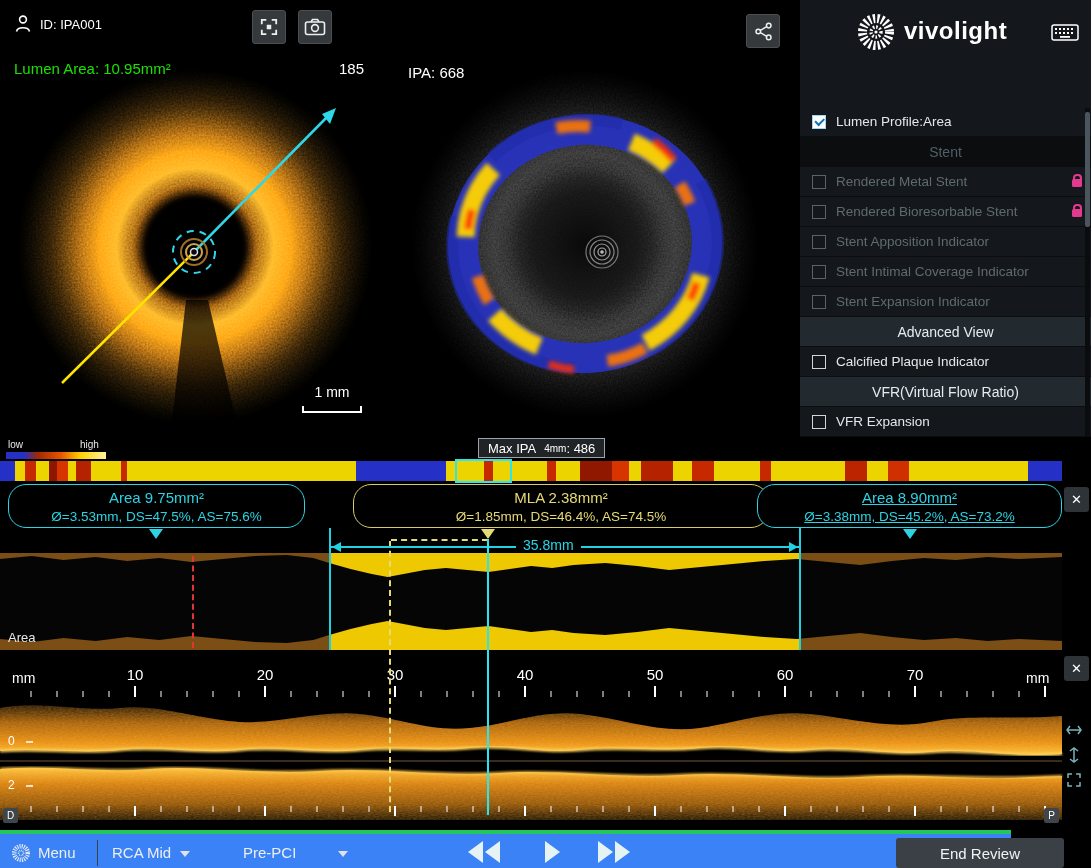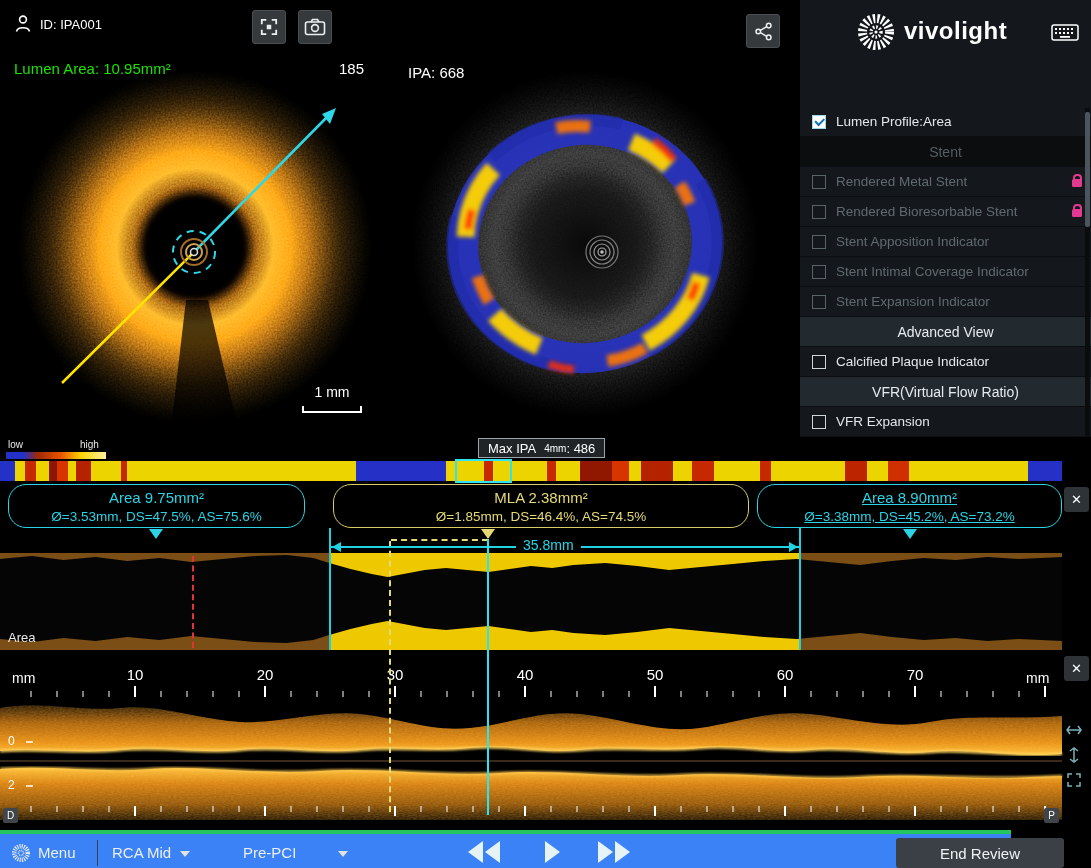--- a/index.html
+++ b/index.html
@@ -62,21 +62,21 @@
   #maxipa sub{font-size:10px;margin-left:8px;}
   #ipa-colorbar{position:absolute;left:0;top:24px;width:1062px;height:20px;background:#e8cf00;}
   #ipa-window{position:absolute;left:455px;top:22px;width:57px;height:24px;border:2px solid #2ee4f2;}
 
   
   .meas-box{position:absolute;top:484px;height:44px;background:#000;display:flex;flex-direction:column;
             align-items:center;justify-content:center;z-index:8;border-radius:18px;}
   .meas-title{font-size:15px;line-height:20px;}
   .meas-detail{font-size:13.5px;line-height:17px;}
   #box-prox{left:8px;width:297px;border:1px solid #2bd3e4;color:#2bd3e4;}
-  #box-mla{left:333px;width:416px;border:1px solid #d9cc66;color:#e6da74;}
+  #box-mla{left:353px;width:416px;border:1px solid #d9cc66;color:#e6da74;}
   #box-dist{left:757px;width:305px;border:1px solid #2bd3e4;color:#2bd3e4;text-decoration:underline;}
   .close-btn{position:absolute;width:25px;height:25px;background:#2e3338;border-radius:3px;color:#fff;
              display:flex;align-items:center;justify-content:center;font-size:13px;z-index:9;cursor:pointer;}
   #close-annot{left:1064px;top:487px;} #close-lmode{left:1064px;top:656px;}
   .tri{position:absolute;width:0;height:0;border-left:7px solid transparent;border-right:7px solid transparent;
        border-top:10px solid #2bd3e4;z-index:8;pointer-events:none;}
   #tri-prox{left:149px;top:529px;} #tri-mla{left:481px;top:529px;border-top-color:#e6da74;} #tri-dist{left:903px;top:529px;}
 
   
   #dist-line{position:absolute;left:331px;top:546px;width:468px;height:0;border-top:2px solid #20d2e2;z-index:6;pointer-events:none;}

